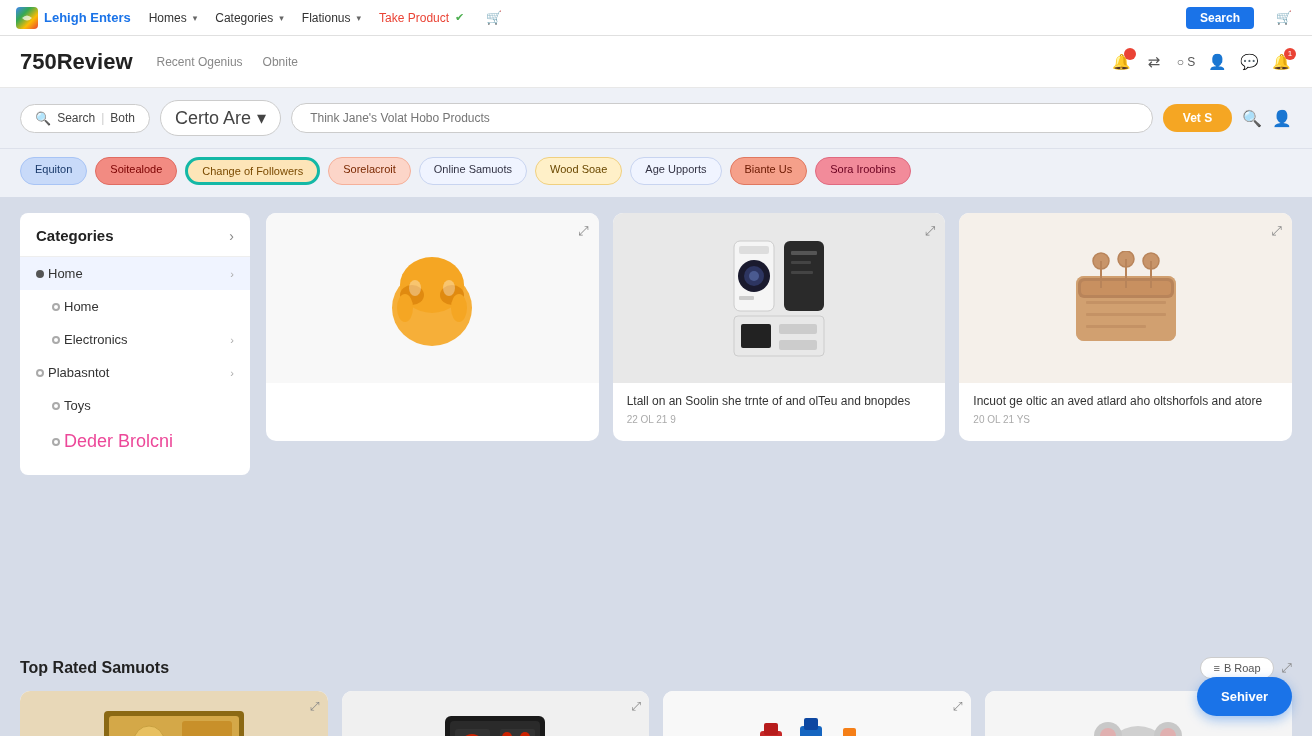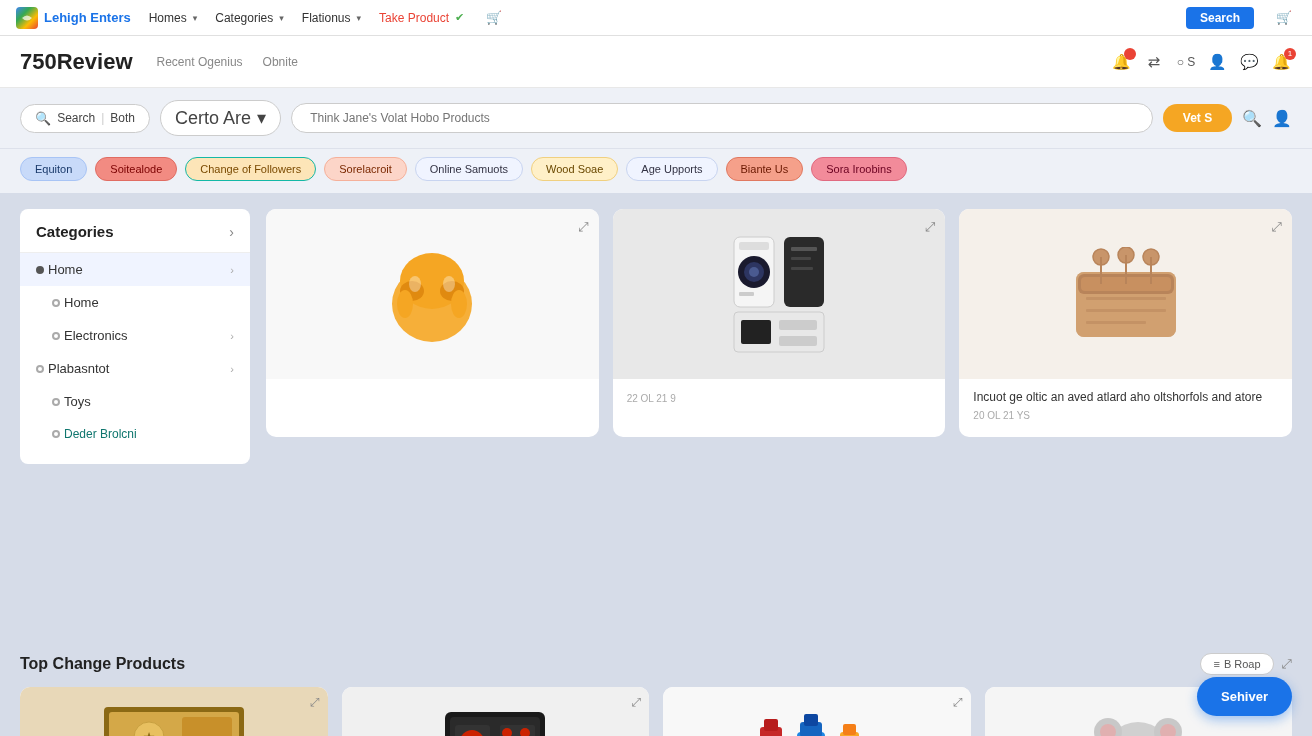--- a/index.html
+++ b/index.html
@@ -97,21 +97,21 @@
       background: #eef1f7;
       padding: 8px 20px 12px;
       display: flex; gap: 8px; flex-wrap: wrap;
     }
     .chip {
       border-radius: 20px; padding: 5px 14px; font-size: 11px;
       cursor: pointer; font-weight: 500; white-space: nowrap;
     }
     .chip-blue { background: #c8daf9; color: #1a3a6b; border: 1px solid #a8c4f5; }
     .chip-red { background: #f28b82; color: #7a0000; border: 1px solid #e06c62; }
-    .chip-orange { background: #fde5b8; color: #7a4a00; border: 1px solid #14b8a6; }
+    .chip-orange { background: #fde5b8; color: #7a4a00; border: 3px solid #14b8a6; }
     .chip-peach { background: #fcd5c8; color: #7a2800; border: 1px solid #f5b09a; }
     .chip-white { background: #f0f4ff; color: #334; border: 1px solid #c8d4f0; }
     .chip-yellow { background: #fff0c8; color: #6a4800; border: 1px solid #f0d080; }
     .chip-salmon { background: #f5a08a; color: #6a1800; border: 1px solid #e07860; }
     .chip-pink { background: #f28b9a; color: #6a0020; border: 1px solid #e06a80; }
 
     
     .main-content {
       display: flex; gap: 0; padding: 16px 20px;
       background: #d6dce8; min-height: 460px;
@@ -135,21 +135,21 @@
     }
     .sidebar-item.active { background: #f0f4ff; }
     .sidebar-item-left { display: flex; align-items: center; gap: 4px; }
     .sidebar-dot {
       width: 8px; height: 8px; border-radius: 50%;
       border: 2px solid #aaa; background: transparent;
     }
     .sidebar-dot.filled { background: #555; border-color: #555; }
     .sidebar-chevron { color: #aaa; font-size: 11px; }
     .sidebar-item.toys-item { font-size: 13px; color: #333; }
-    .sidebar-item.dealer-item { font-size: 12px; color: #0f766e; }
+    .sidebar-item.dealer-item { font-size: 18px; color: #ec4899; }
 
     
     .product-grid-area { flex: 1; }
     .product-grid {
       display: grid; grid-template-columns: repeat(3, 1fr); gap: 14px;
       margin-bottom: 16px;
     }
     .product-card {
       background: #fff; border-radius: 10px; overflow: hidden;
       position: relative; padding-bottom: 12px;
@@ -378,20 +378,21 @@
             <rect x="62" y="25" width="20" height="3" rx="1" fill="#444"></rect>
             <rect x="62" y="35" width="22" height="3" rx="1" fill="#444"></rect>
             <rect x="5" y="80" width="90" height="40" rx="4" fill="#e8e8e8" stroke="#ccc" stroke-width="1"></rect>
             <rect x="12" y="88" width="30" height="24" rx="2" fill="#222"></rect>
             <rect x="50" y="88" width="38" height="10" rx="2" fill="#ccc"></rect>
             <rect x="50" y="104" width="38" height="10" rx="2" fill="#ccc"></rect>
           </svg>
         </div>
         <span class="product-card-expand">⤢</span>
         <div class="product-card-body">
+          <div class="product-title">Ltall on an Soolin she trnte of and olTeu and bnopdes</div>
           <div class="product-date">22 OL 21 9</div>
         </div>
       </div>
 
       <div class="product-card">
         <div class="product-card-img" style="background:#f5f0ea;">
           <svg width="120" height="95" viewBox="0 0 120 95">
             <rect x="10" y="25" width="100" height="65" rx="8" fill="#c8956a"></rect>
             <rect x="10" y="25" width="100" height="65" rx="8" fill="#d4a574" opacity="0.7"></rect>
             <rect x="12" y="27" width="96" height="20" rx="6" fill="#b8845a"></rect>
@@ -413,21 +414,21 @@
           <div class="product-date">20 OL 21 YS</div>
         </div>
       </div>
 
     </div>
   </div>
 </div>
 
 <div class="bottom-section">
   <div class="section-header">
-    <span class="section-title">Top Change Products</span>
+    <span class="section-title">Top Rated Samuots</span>
     <div class="section-actions">
       <button class="section-action-btn">
         <span>≡</span>
         <span>B Roap</span>
       </button>
       <span class="expand-icon">⤢</span>
     </div>
   </div>
 
   <div class="bottom-grid">

